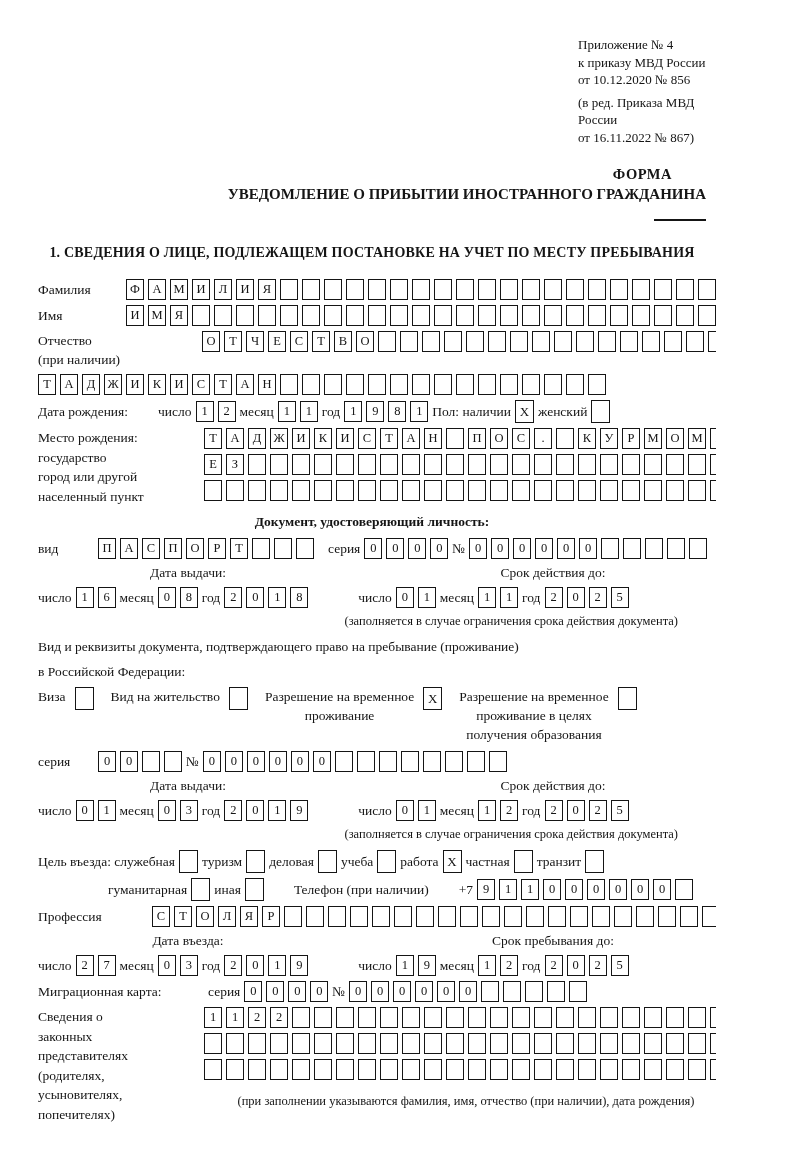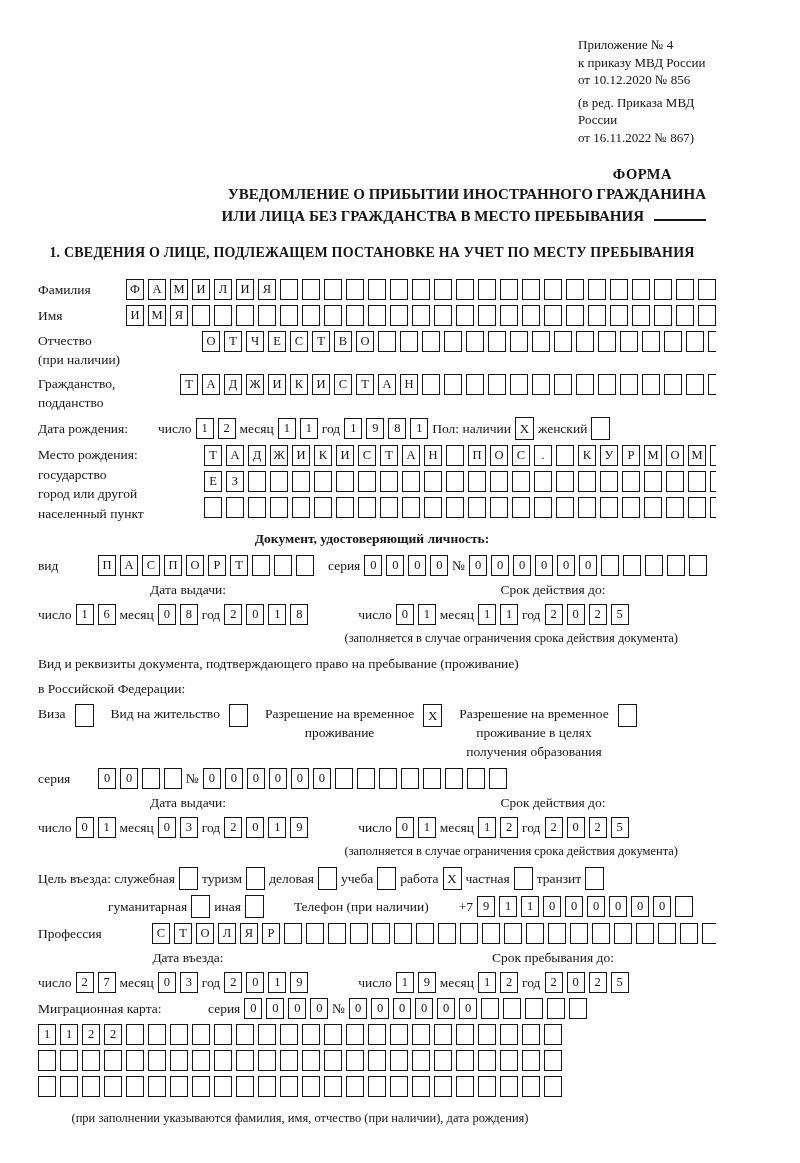--- a/index.html
+++ b/index.html
@@ -64,21 +64,21 @@
       <div>(в ред. Приказа МВД России</div>
       <div>от 16.11.2022 № 867)</div>
     </div>
   </div>
 
   <div class="forma">ФОРМА</div>
 
   <div class="title">
     <div>УВЕДОМЛЕНИЕ О ПРИБЫТИИ ИНОСТРАННОГО ГРАЖДАНИНА</div>
     <div>
-      <span>ИЛИ ЛИЦА БЕЗ ГРАЖДАНСТВА В МЕСТО ПРЕБЫВАНИЯ</span><span class="blank"></span>
+      <span class="blank"></span>
     </div>
   </div>
 
   <div class="sec-heading">1. СВЕДЕНИЯ О ЛИЦЕ, ПОДЛЕЖАЩЕМ ПОСТАНОВКЕ НА УЧЕТ ПО МЕСТУ ПРЕБЫВАНИЯ</div>
 
   <div>
       <div class="row ">
         <div class="lbl" style="width: 84px;">Фамилия</div>
         <div class="cellrun">
           <span class="cell">Ф</span>
@@ -173,24 +173,20 @@
           <span class="cell"></span>
           <span class="cell"></span>
           <span class="cell"></span>
           <span class="cell"></span>
           <span class="cell"></span>
           <span class="cell"></span>
           <span class="cell"></span>
         </div>
       </div>
       <div class="row tops">
-        <div class="lbl" style="width: 138px;">
-          <div>Гражданство,</div>
-          <div>подданство</div>
-        </div>
         <div class="cellrun">
           <span class="cell">Т</span>
           <span class="cell">А</span>
           <span class="cell">Д</span>
           <span class="cell">Ж</span>
           <span class="cell">И</span>
           <span class="cell">К</span>
           <span class="cell">И</span>
           <span class="cell">С</span>
           <span class="cell">Т</span>
@@ -635,20 +631,28 @@
           <span class="cell">0</span>
           <span class="cell">0</span>
           <span class="cell"></span>
           <span class="cell"></span>
           <span class="cell"></span>
           <span class="cell"></span>
           <span class="cell"></span>
         </div>
       </div>
       <div class="multi">
+        <div class="lbl-col" style="width: 158px;">
+          <div>Сведения о</div>
+          <div>законных</div>
+          <div>представителях</div>
+          <div>(родителях,</div>
+          <div>усыновителях,</div>
+          <div>попечителях)</div>
+        </div>
         <div class="cells-col">
           <div class="cellrun">
             <span class="cell">1</span>
             <span class="cell">1</span>
             <span class="cell">2</span>
             <span class="cell">2</span>
             <span class="cell"></span>
             <span class="cell"></span>
             <span class="cell"></span>
             <span class="cell"></span>

